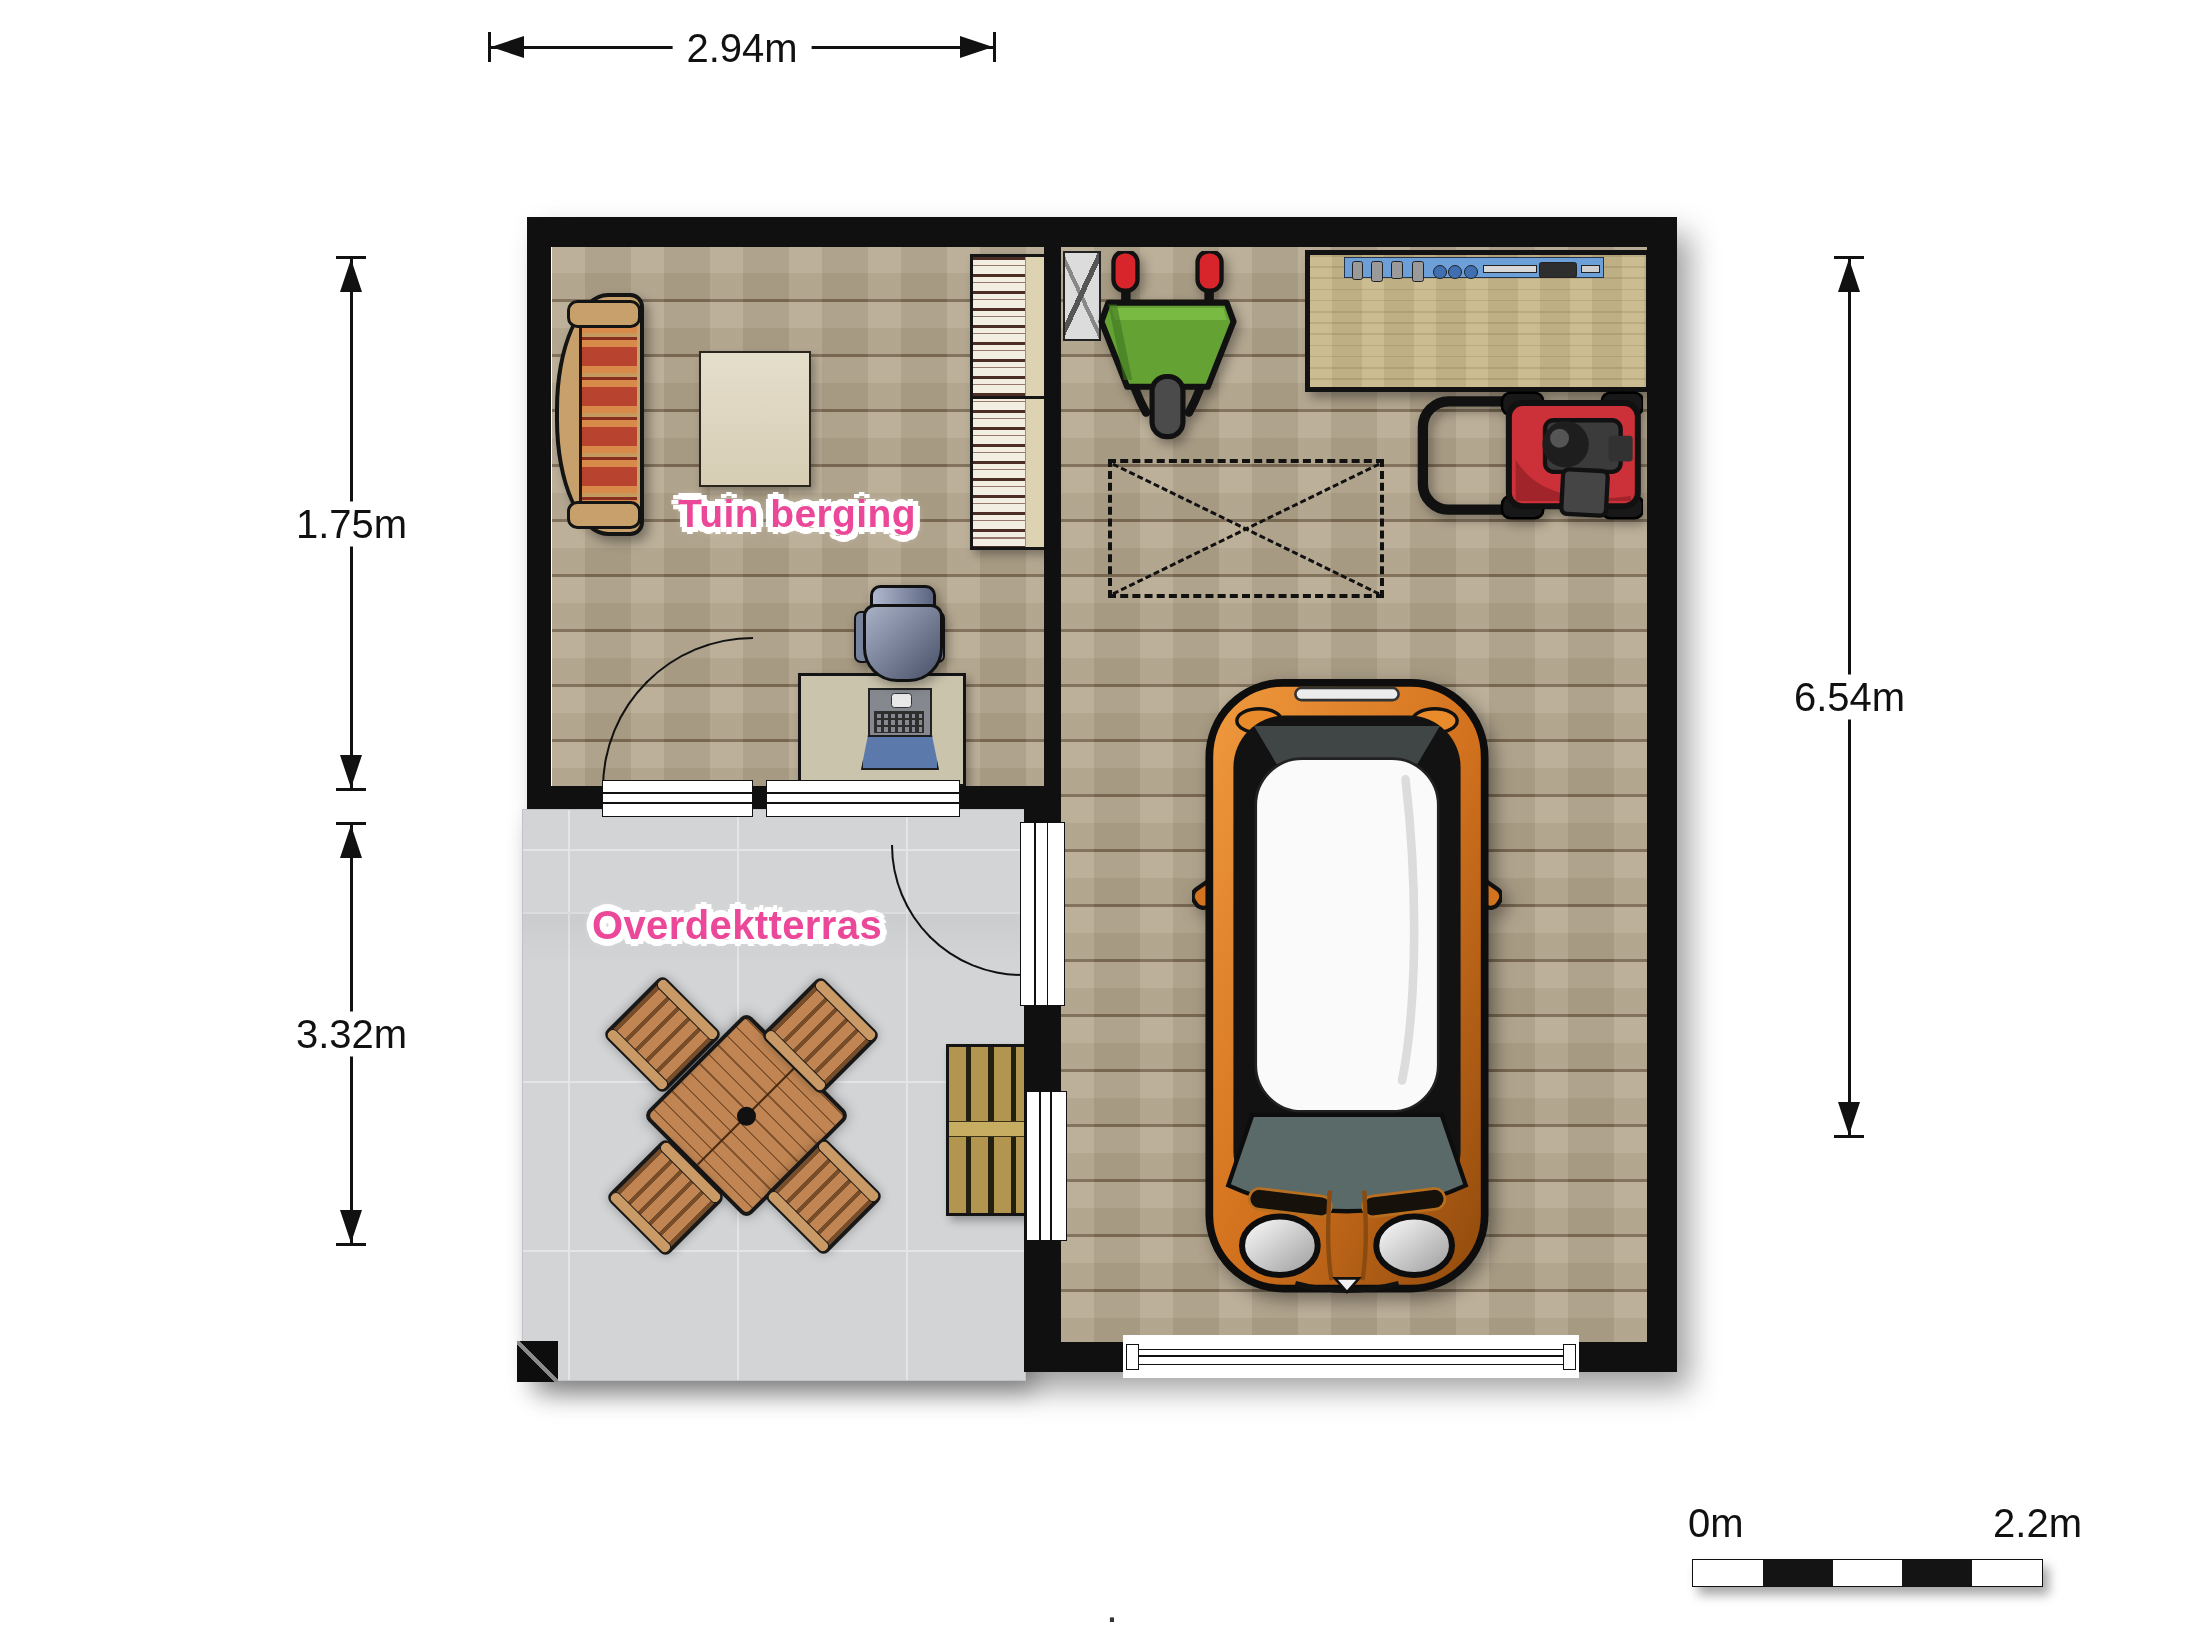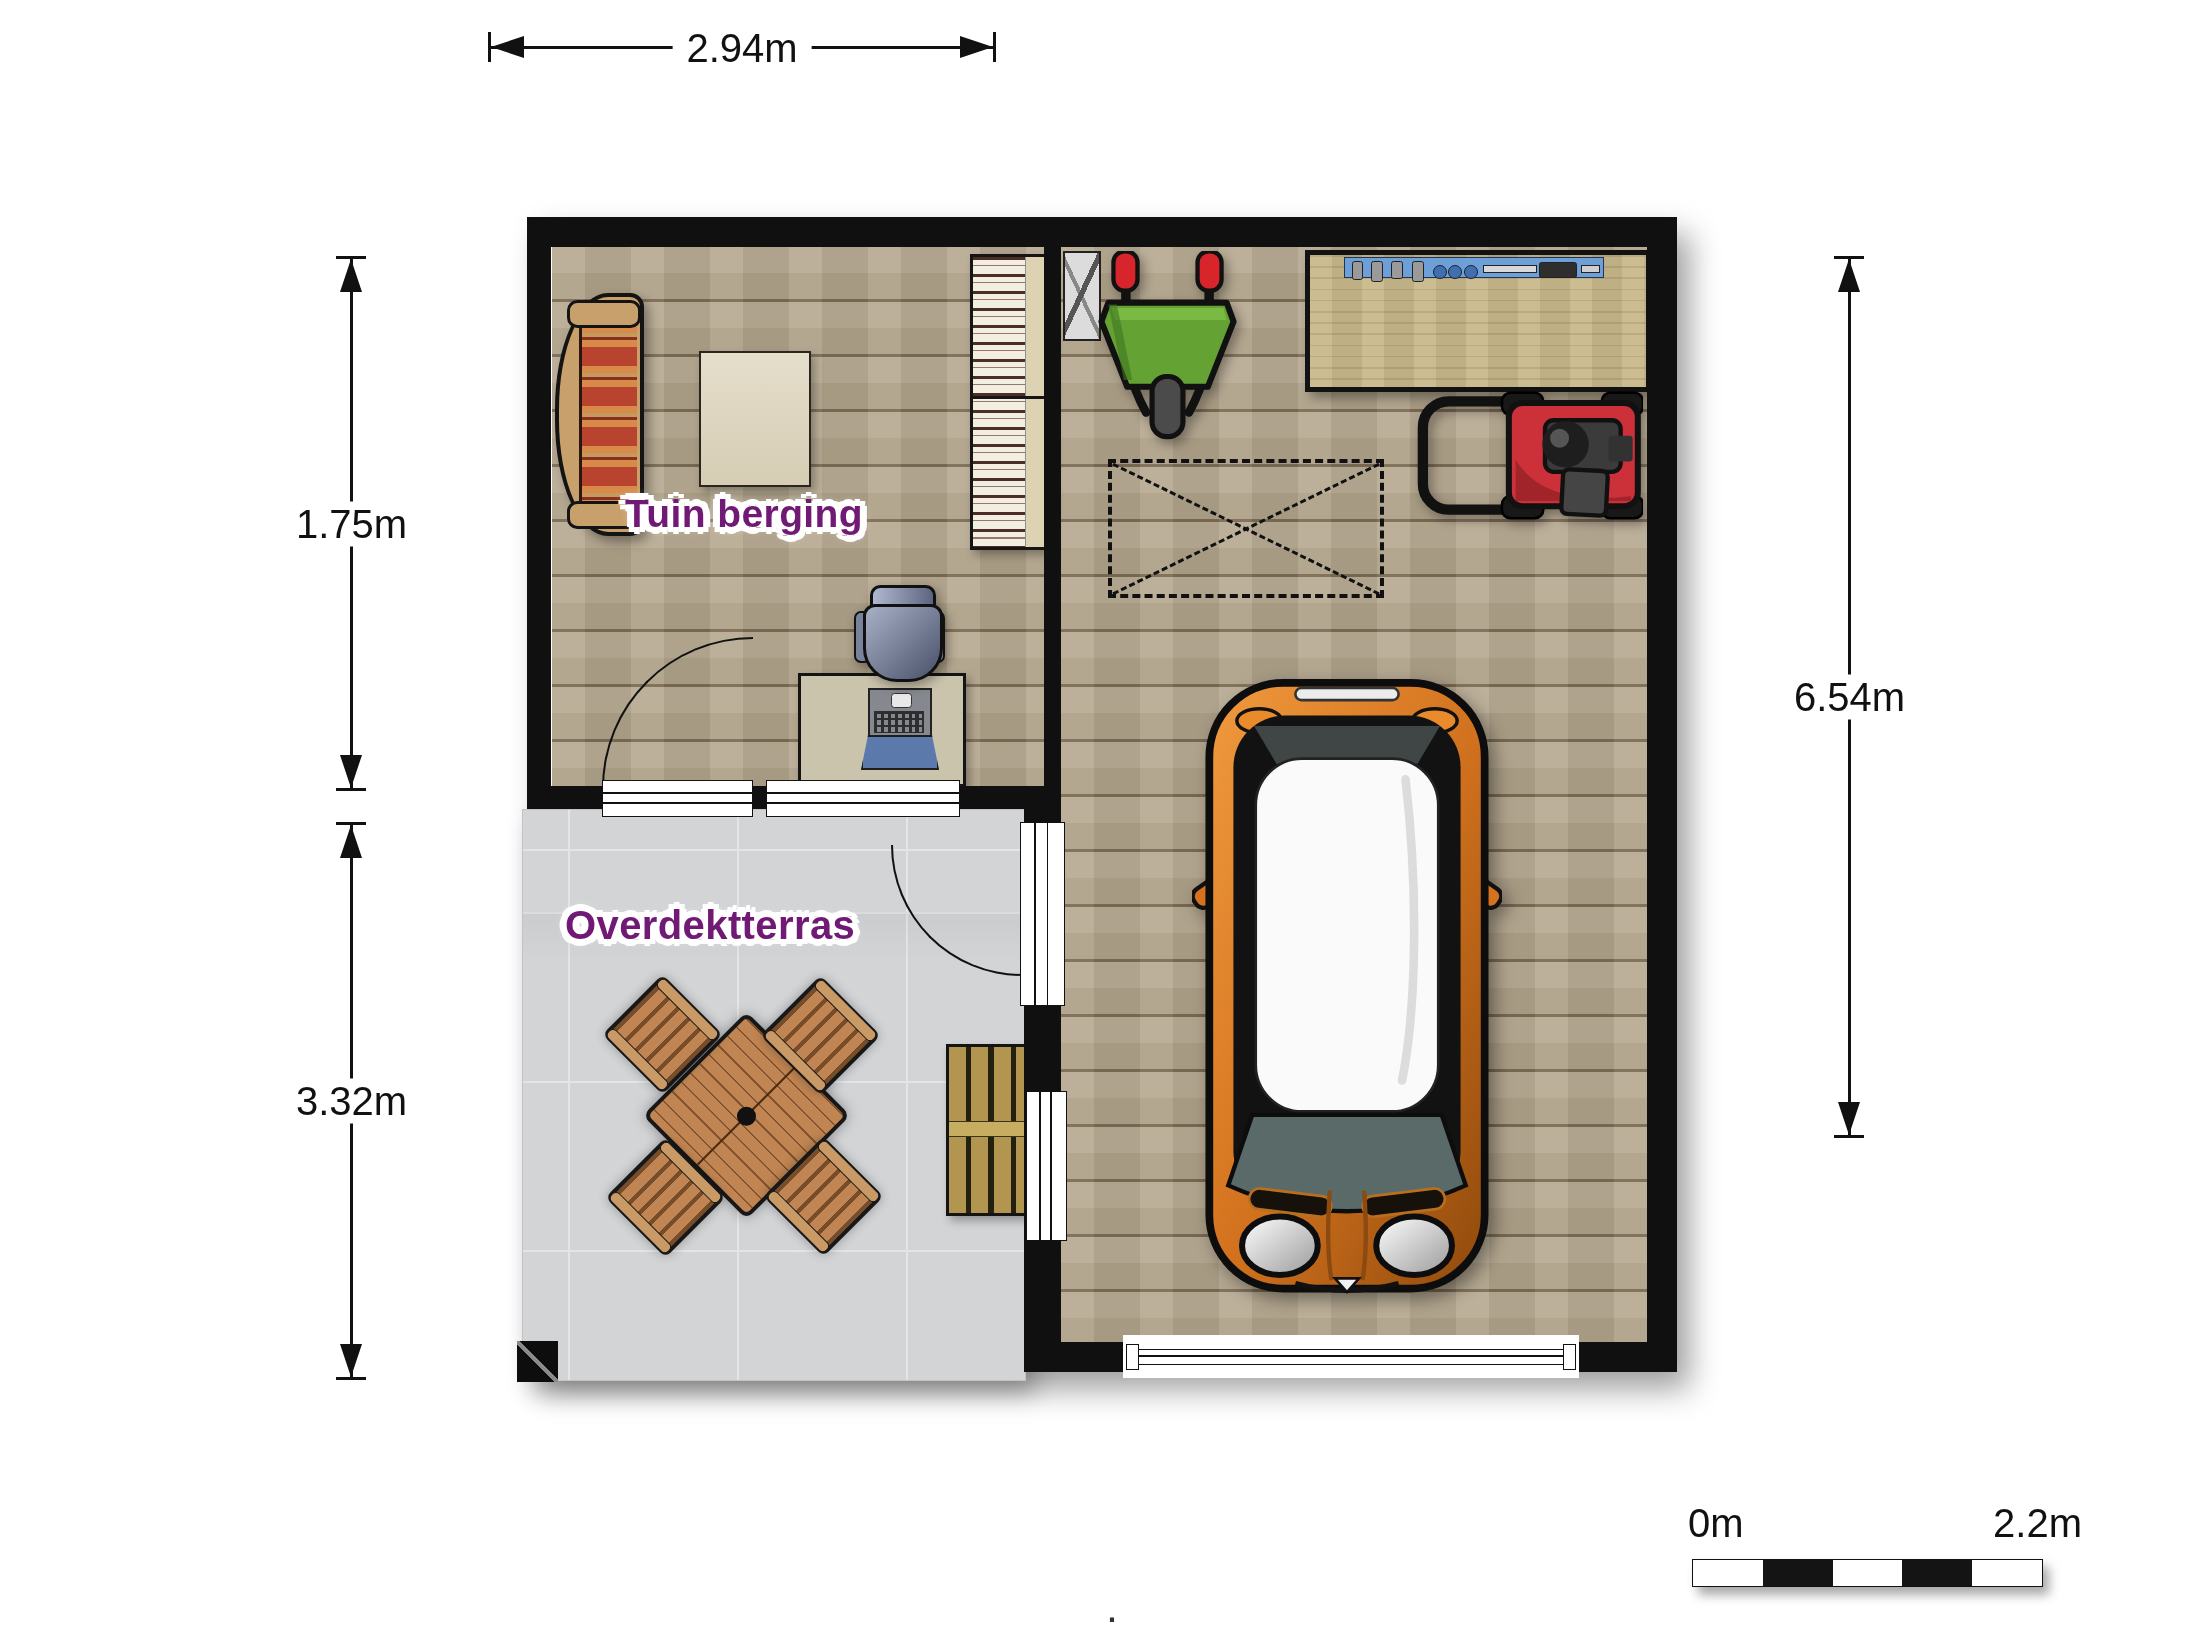--- a/index.html
+++ b/index.html
@@ -53,21 +53,21 @@
   .dim-h .arr-a{left:3.4px;top:9.5px;border-top:11.2px solid transparent;border-bottom:11.2px solid transparent;border-right:33px solid #111;}
   .dim-h .arr-b{right:3.4px;top:9.5px;border-top:11.2px solid transparent;border-bottom:11.2px solid transparent;border-left:33px solid #111;}
   
   .dim-v .line{top:0;bottom:0;left:20px;width:2.6px;}
   .dim-v .tick-a{top:0;left:6px;height:2.6px;width:30px;}
   .dim-v .tick-b{bottom:0;left:6px;height:2.6px;width:30px;}
   .dim-v .arr-a{top:3.4px;left:9.5px;border-left:11.2px solid transparent;border-right:11.2px solid transparent;border-bottom:33px solid #111;}
   .dim-v .arr-b{bottom:3.4px;left:9.5px;border-left:11.2px solid transparent;border-right:11.2px solid transparent;border-top:33px solid #111;}
 
   
-  .room-label{z-index:7;text-align:left;font-weight:700;color:#701a75;letter-spacing:0.4px;
+  .room-label{z-index:7;text-align:center;font-weight:700;color:#ec4899;letter-spacing:0.4px;
     text-shadow:-5.2px -5.2px 0 #fff,5.2px -5.2px 0 #fff,-5.2px 5.2px 0 #fff,5.2px 5.2px 0 #fff,
                 -6.9px 0 0 #fff,6.9px 0 0 #fff,0 -6.9px 0 #fff,0 6.9px 0 #fff,0 0 12px #fff;}
 
   
   .furn{z-index:2;}
   .rug{background:linear-gradient(180deg,#e5decb,#d6cdb4);border:2.6px solid #2a261d;
        box-shadow:4.3px 5.2px 8.6px rgba(0,0,0,.3);}
   .shelf{background-color:#f2eee2;
      background-image:repeating-linear-gradient(180deg, rgba(58,25,18,.9) 0 2.6px, transparent 2.6px 7.7px, rgba(90,40,28,.6) 7.7px 9.5px, transparent 9.5px 17px);
      border:3.4px solid #151515;box-shadow:4.3px 5.2px 8.6px rgba(0,0,0,.3);}
@@ -293,21 +293,21 @@
     <div class="dim-label">2.94m</div>
   </div>
   <div class="abs dim dim-v" style="left:330px;top:256px;width:43px;height:535px;">
     <div class="part line"></div>
       <div class="part tick-a"></div>
       <div class="part tick-b"></div>
     <div class="tri arr-a"></div>
       <div class="tri arr-b"></div>
     <div class="dim-label">1.75m</div>
   </div>
-  <div class="abs dim dim-v" style="left:330px;top:822px;width:43px;height:558px;">
+  <div class="abs dim dim-v" style="left:330px;top:822px;width:43px;height:424px;">
     <div class="part line"></div>
       <div class="part tick-a"></div>
       <div class="part tick-b"></div>
     <div class="tri arr-a"></div>
       <div class="tri arr-b"></div>
     <div class="dim-label">3.32m</div>
   </div>
   <div class="abs dim dim-v" style="left:1828px;top:256px;width:43px;height:882px;">
     <div class="part line"></div>
       <div class="part tick-a"></div>

